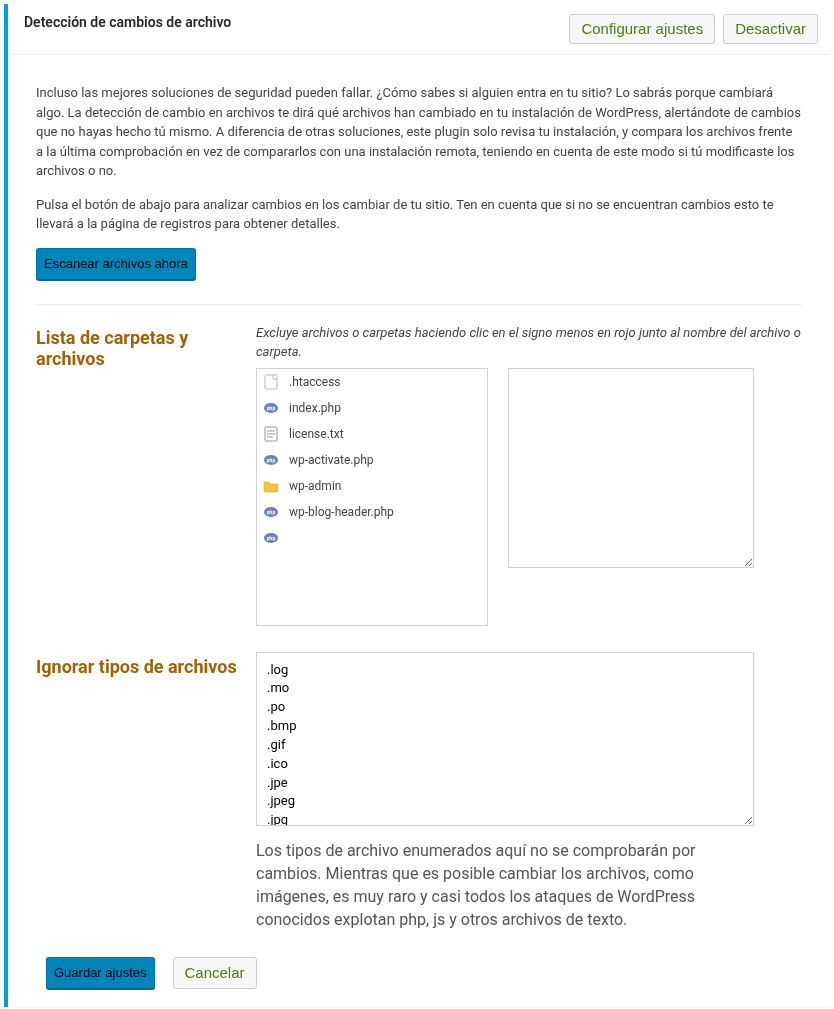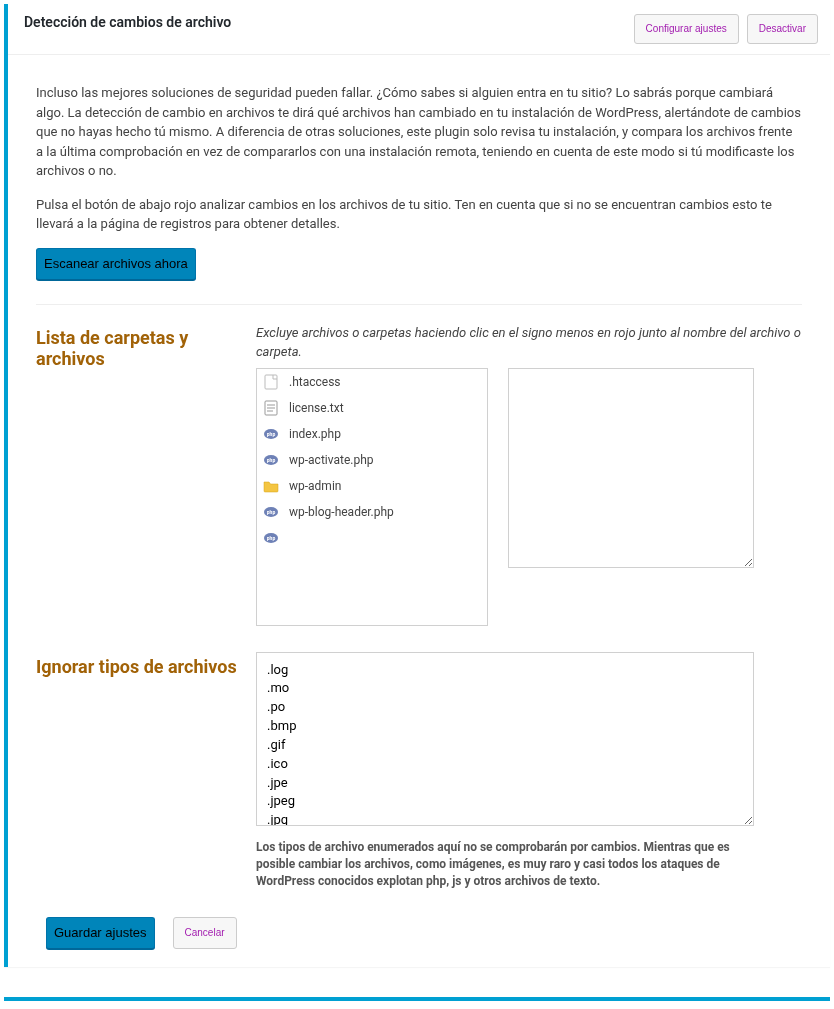--- a/index.html
+++ b/index.html
@@ -28,23 +28,23 @@
       flex: 1;
     }
     .header-buttons {
       display: flex;
       gap: 8px;
     }
     .btn-secondary {
       background: #f7f7f7;
       border: 1px solid #ccc;
       border-radius: 3px;
-      color: #a21caf;
+      color: #4d7c0f;
       padding: 5px 11px;
-      font-size: 10px;
+      font-size: 15px;
       cursor: pointer;
       line-height: 18px;
     }
     .panel-body {
       padding: 28px 28px 18px 28px;
     }
     .intro p {
       margin-bottom: 14px;
       line-height: 1.5;
       font-size: 13px;
@@ -114,22 +114,22 @@
       width: 498px;
       height: 174px;
       resize: both;
       padding: 8px 10px;
       font-family: inherit;
       font-size: 13px;
       line-height: 1.45;
       overflow-y: scroll;
     }
     .note-bold {
-      font-size: 12px;
-      font-weight: 700;
+      font-size: 16px;
+      font-weight: 400;
       color: #555;
       margin-top: 10px;
       width: 500px;
       line-height: 1.45;
     }
     .actions { display: flex; gap: 18px; margin-top: 12px; padding-left: 10px; }
     .bottom-bar { height: 4px; background: #00a0d2; margin: 30px 4px 0 4px; }
 
     
     .file-list-box::-webkit-scrollbar, .ignore-area::-webkit-scrollbar { width: 16px; }
@@ -143,21 +143,21 @@
   <div class="panel-header">
     <div class="panel-title">Detección de cambios de archivo</div>
     <div class="header-buttons">
       <button class="btn-secondary">Configurar ajustes</button>
       <button class="btn-secondary">Desactivar</button>
     </div>
   </div>
   <div class="panel-body">
     <div class="intro">
       <p>Incluso las mejores soluciones de seguridad pueden fallar. ¿Cómo sabes si alguien entra en tu sitio? Lo sabrás porque cambiará algo. La detección de cambio en archivos te dirá qué archivos han cambiado en tu instalación de WordPress, alertándote de cambios que no hayas hecho tú mismo. A diferencia de otras soluciones, este plugin solo revisa tu instalación, y compara los archivos frente a la última comprobación en vez de compararlos con una instalación remota, teniendo en cuenta de este modo si tú modificaste los archivos o no.</p>
-      <p>Pulsa el botón de abajo rojo analizar cambios en los archivos de tu sitio. Ten en cuenta que si no se encuentran cambios esto te llevará a la página de registros para obtener detalles.</p>
+      <p>Pulsa el botón de abajo para analizar cambios en los cambiar de tu sitio. Ten en cuenta que si no se encuentran cambios esto te llevará a la página de registros para obtener detalles.</p>
     </div>
     <button class="btn-primary">Escanear archivos ahora</button>
 
     <hr class="sep">
 
     <div class="form-row">
       <div class="form-label">Lista de carpetas y archivos</div>
       <div class="form-field">
         <p class="desc-italic">Excluye archivos o carpetas haciendo clic en el signo menos en rojo junto al nombre del archivo o carpeta.</p>
         <div class="two-col">
@@ -168,36 +168,36 @@
                   <svg width="16" height="16" viewBox="0 0 16 16">
                     <rect x="2" y="1" width="12" height="14" rx="1" fill="#fff" stroke="#bbb"></rect>
                     <path d="M10 1v4h4" fill="none" stroke="#bbb"></path>
                   </svg>
                 </span>
                 <span>.htaccess</span>
               </div>
               <div class="file-item">
                 <span class="file-item-icon">
                   <svg width="16" height="16" viewBox="0 0 16 16">
+                    <ellipse cx="8" cy="8" rx="7" ry="5" fill="#6e81b6"></ellipse>
+                    <text x="8" y="10" text-anchor="middle" font-size="5" fill="#fff" font-weight="bold">php</text>
+                  </svg>
+                </span>
+                <span>index.php</span>
+              </div>
+              <div class="file-item">
+                <span class="file-item-icon">
+                  <svg width="16" height="16" viewBox="0 0 16 16">
                     <rect x="2" y="1" width="12" height="14" rx="1" fill="#fff" stroke="#999"></rect>
                     <line x1="4" y1="5" x2="12" y2="5" stroke="#999"></line>
                     <line x1="4" y1="8" x2="12" y2="8" stroke="#999"></line>
                     <line x1="4" y1="11" x2="10" y2="11" stroke="#999"></line>
                   </svg>
                 </span>
                 <span>license.txt</span>
-              </div>
-              <div class="file-item">
-                <span class="file-item-icon">
-                  <svg width="16" height="16" viewBox="0 0 16 16">
-                    <ellipse cx="8" cy="8" rx="7" ry="5" fill="#6e81b6"></ellipse>
-                    <text x="8" y="10" text-anchor="middle" font-size="5" fill="#fff" font-weight="bold">php</text>
-                  </svg>
-                </span>
-                <span>index.php</span>
               </div>
               <div class="file-item">
                 <span class="file-item-icon">
                   <svg width="16" height="16" viewBox="0 0 16 16">
                     <ellipse cx="8" cy="8" rx="7" ry="5" fill="#6e81b6"></ellipse>
                     <text x="8" y="10" text-anchor="middle" font-size="5" fill="#fff" font-weight="bold">php</text>
                   </svg>
                 </span>
                 <span>wp-activate.php</span>
               </div>

